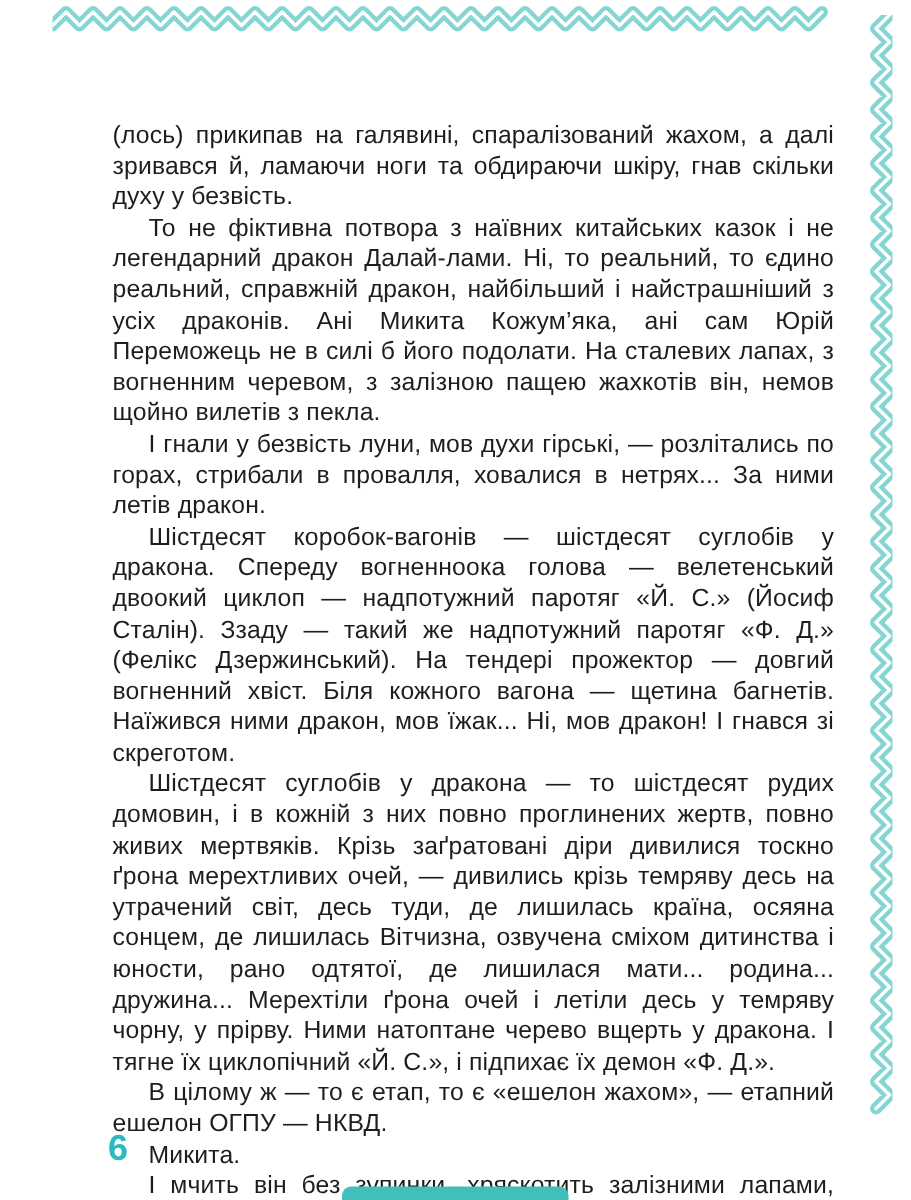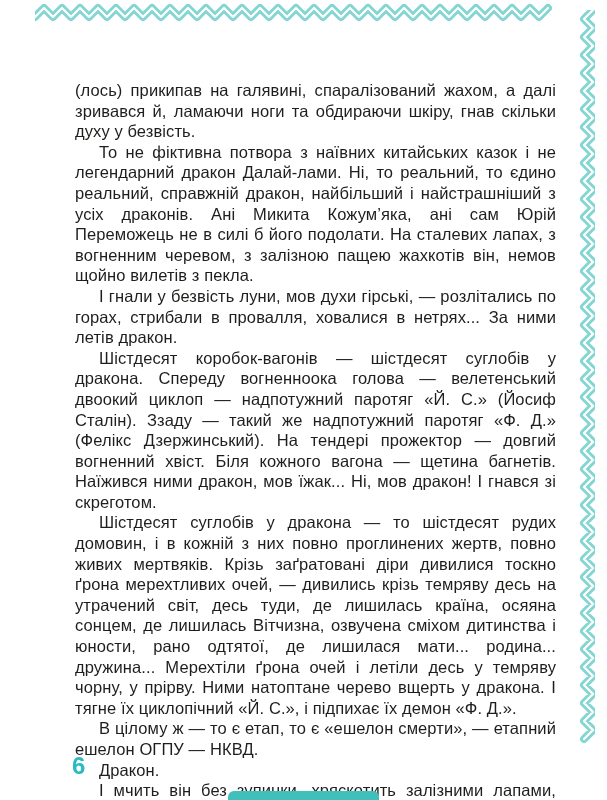--- a/index.html
+++ b/index.html
@@ -82,22 +82,22 @@
       <polyline points="15,0 6,9 15,18 6,27 15,36 6,45 15,54 6,63 15,72 6,81 15,90 6,99 15,108 6,117 15,126 6,135 15,144 6,153 15,162 6,171 15,180 6,189 15,198 6,207 15,216 6,225 15,234 6,243 15,252 6,261 15,270 6,279 15,288 6,297 15,306 6,315 15,324 6,333 15,342 6,351 15,360 6,369 15,378 6,387 15,396 6,405 15,414 6,423 15,432 6,441 15,450 6,459 15,468 6,477 15,486 6,495 15,504 6,513 15,522 6,531 15,540 6,549 15,558 6,567 15,576 6,585 15,594 6,603 15,612 6,621 15,630 6,639 15,648 6,657 15,666 6,675 15,684 6,693 15,702 6,711 15,720 6,729" fill="none" stroke="#85d6d2" stroke-width="8" stroke-linejoin="round" stroke-linecap="round"></polyline>
       <polyline points="15,0 6,9 15,18 6,27 15,36 6,45 15,54 6,63 15,72 6,81 15,90 6,99 15,108 6,117 15,126 6,135 15,144 6,153 15,162 6,171 15,180 6,189 15,198 6,207 15,216 6,225 15,234 6,243 15,252 6,261 15,270 6,279 15,288 6,297 15,306 6,315 15,324 6,333 15,342 6,351 15,360 6,369 15,378 6,387 15,396 6,405 15,414 6,423 15,432 6,441 15,450 6,459 15,468 6,477 15,486 6,495 15,504 6,513 15,522 6,531 15,540 6,549 15,558 6,567 15,576 6,585 15,594 6,603 15,612 6,621 15,630 6,639 15,648 6,657 15,666 6,675 15,684 6,693 15,702 6,711 15,720 6,729" fill="none" stroke="#ffffff" stroke-width="2.2" stroke-linejoin="round" stroke-linecap="round"></polyline>
     </svg>
 
   <div class="text-col">
       <p class="no-indent">(лось) прикипав на галявині, спаралізований жахом, а далі зривався й, ламаючи ноги та обдираючи шкіру, гнав скільки духу у безвість.</p>
       <p>То не фіктивна потвора з наївних китайських казок і не легендарний дракон Далай-лами. Ні, то реальний, то єдино реальний, справжній дракон, найбільший і найстрашніший з усіх драконів. Ані Микита Кожум’яка, ані сам Юрій Переможець не в силі б його подолати. На сталевих лапах, з вогненним черевом, з залізною пащею жахкотів він, немов щойно вилетів з пекла.</p>
       <p>І гнали у безвість луни, мов духи гірські, — розлітались по горах, стрибали в провалля, ховалися в нетрях... За ними летів дракон.</p>
       <p>Шістдесят коробок-вагонів — шістдесят суглобів у дракона. Спереду вогненноока голова — велетенський двоокий циклоп — надпотужний паротяг «Й. С.» (Йосиф Сталін). Ззаду — такий же надпотужний паротяг «Ф. Д.» (Фелікс Дзержинський). На тендері прожектор — довгий вогненний хвіст. Біля кожного вагона — щетина багнетів. Наїжився ними дракон, мов їжак... Ні, мов дракон! І гнався зі скреготом.</p>
       <p>Шістдесят суглобів у дракона — то шістдесят рудих домовин, і в кожній з них повно проглинених жертв, повно живих мертвяків. Крізь заґратовані діри дивилися тоскно ґрона мерехтливих очей, — дивились крізь темряву десь на утрачений світ, десь туди, де лишилась країна, осяяна сонцем, де лишилась Вітчизна, озвучена сміхом дитинства і юности, рано одтятої, де лишилася мати... родина... дружина... Мерехтіли ґрона очей і летіли десь у темряву чорну, у прірву. Ними натоптане черево вщерть у дракона. І тягне їх циклопічний «Й. С.», і підпихає їх демон «Ф. Д.».</p>
-      <p>В цілому ж — то є етап, то є «ешелон смерти», — етапний ешелон ОГПУ — НКВД.</p>
-      <p>Дракон.</p>
+      <p>В цілому ж — то є етап, то є «ешелон жахом», — етапний ешелон ОГПУ — НКВД.</p>
+      <p>Микита.</p>
       <p>І мчить він без зупинки, хряскотить залізними лапами, несе в собі приречених, безнадійних, змордованих, — хоче замчати</p>
     </div>
 
   <div class="page-num">6</div>
 
   <div class="bottom-bar"></div>
 
 </div>
 
 </body></html>

